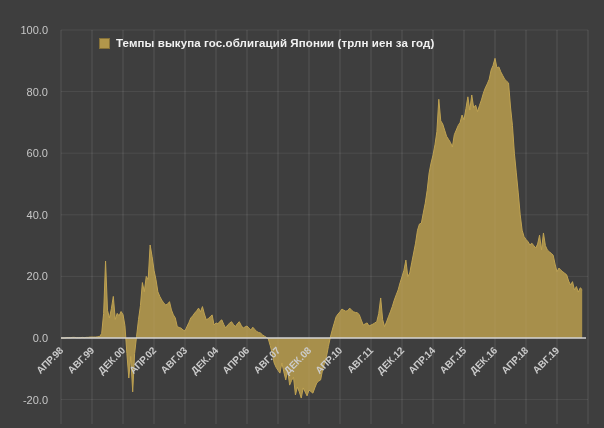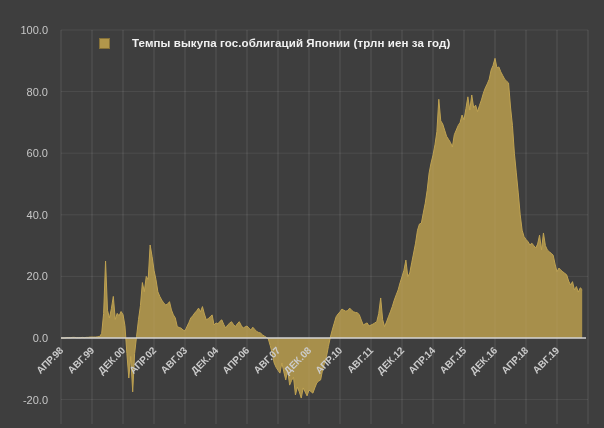--- a/index.html
+++ b/index.html
@@ -7,21 +7,21 @@
     position:relative;
     width:604px;height:428px;
     background:#3e3e3e;
     font-family:"Liberation Sans", sans-serif;
     overflow:hidden;
   }
   svg{position:absolute;left:0;top:0;display:block;}
   .legend{
     position:absolute;
     left:99px;top:37px;
-    display:flex;align-items:center;gap:22px;
+    display:flex;align-items:center;gap:6px;
     pointer-events:none;
   }
   .swatch{
     width:9px;height:9px;
     display:inline-block;
     flex:0 0 auto;
   }
   .legend-text{
     font-size:11.5px;
     font-weight:600;

